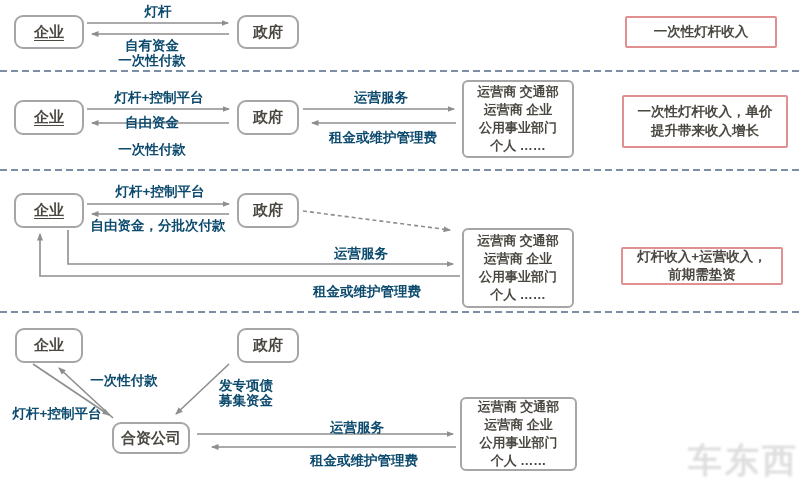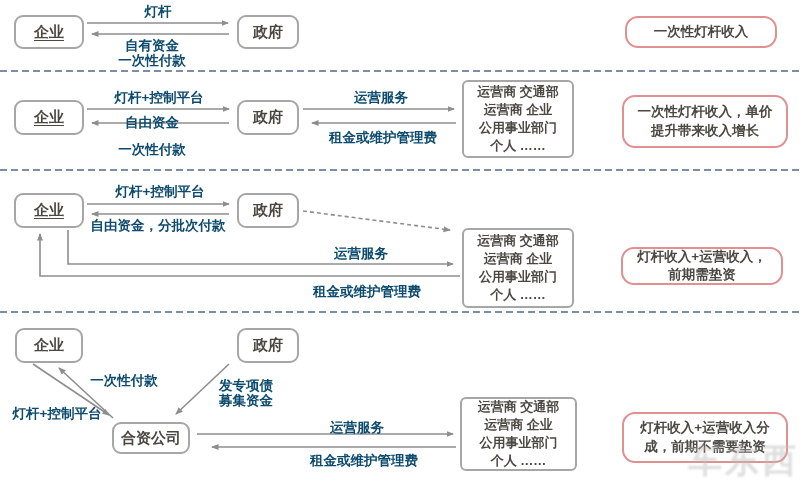--- a/index.html
+++ b/index.html
@@ -3,21 +3,21 @@
 <meta charset="utf-8">
 <style>
   html,body{margin:0;padding:0;background:#fff;}
   .canvas{position:relative;width:800px;height:480px;background:#fff;overflow:hidden;
           font-family:"Liberation Sans","DejaVu Sans",sans-serif;}
   .node{position:absolute;border:2px solid #a6a6a6;border-radius:9px;background:#fff;
         display:flex;align-items:center;justify-content:center;
         font-weight:bold;color:#4b4842;font-size:15px;box-sizing:border-box;}
   .customers{border-radius:6px;font-size:13px;text-align:center;line-height:1.4;
              flex-direction:column;padding:3px 2px;}
-  .revenue{border-color:#e09090;border-radius:13px;font-size:13.5px;text-align:center;
+  .revenue{border-color:#e09090;border-radius:2px;font-size:13.5px;text-align:center;
            padding:2px 9px;line-height:1.35;}
   .lbl{position:absolute;font-weight:bold;font-size:13.5px;color:#0c4a6e;
        white-space:nowrap;transform:translateX(-50%);}
   .u{text-decoration:underline;text-underline-offset:3px;}
   .divider{position:absolute;left:0;width:800px;height:2px;
            background:repeating-linear-gradient(90deg,#7b8ea6 0 7px,transparent 7px 11px);}
   svg.overlay{position:absolute;left:0;top:0;width:800px;height:480px;pointer-events:none;}
   .watermark{position:absolute;left:688px;top:438px;font-size:34px;font-weight:bold;
              color:#bdbdbd;opacity:.5;filter:blur(1.2px);letter-spacing:3px;}
 </style>
@@ -128,19 +128,16 @@
   <div class="lbl" style="left:246px;top:377px">发专项债</div>
   <div class="lbl" style="left:246px;top:392px">募集资金</div>
   <div class="lbl" style="left:357px;top:419px">运营服务</div>
   <div class="lbl" style="left:364px;top:452px">租金或维护管理费</div>
   <div class="node customers" style="left:460px;top:397px;width:117px;height:74px">
     <div>运营商 交通部</div>
     <div>运营商 企业</div>
     <div>公用事业部门</div>
     <div>个人 ……</div>
   </div>
-  <div class="node revenue" style="left:622px;top:412px;width:166px;height:51px">
-    <span>灯杆收入+运营收入分成，前期不需要垫资</span>
-  </div>
 
   <div class="watermark">车东西</div>
 
 </div>
 
 </body></html>

